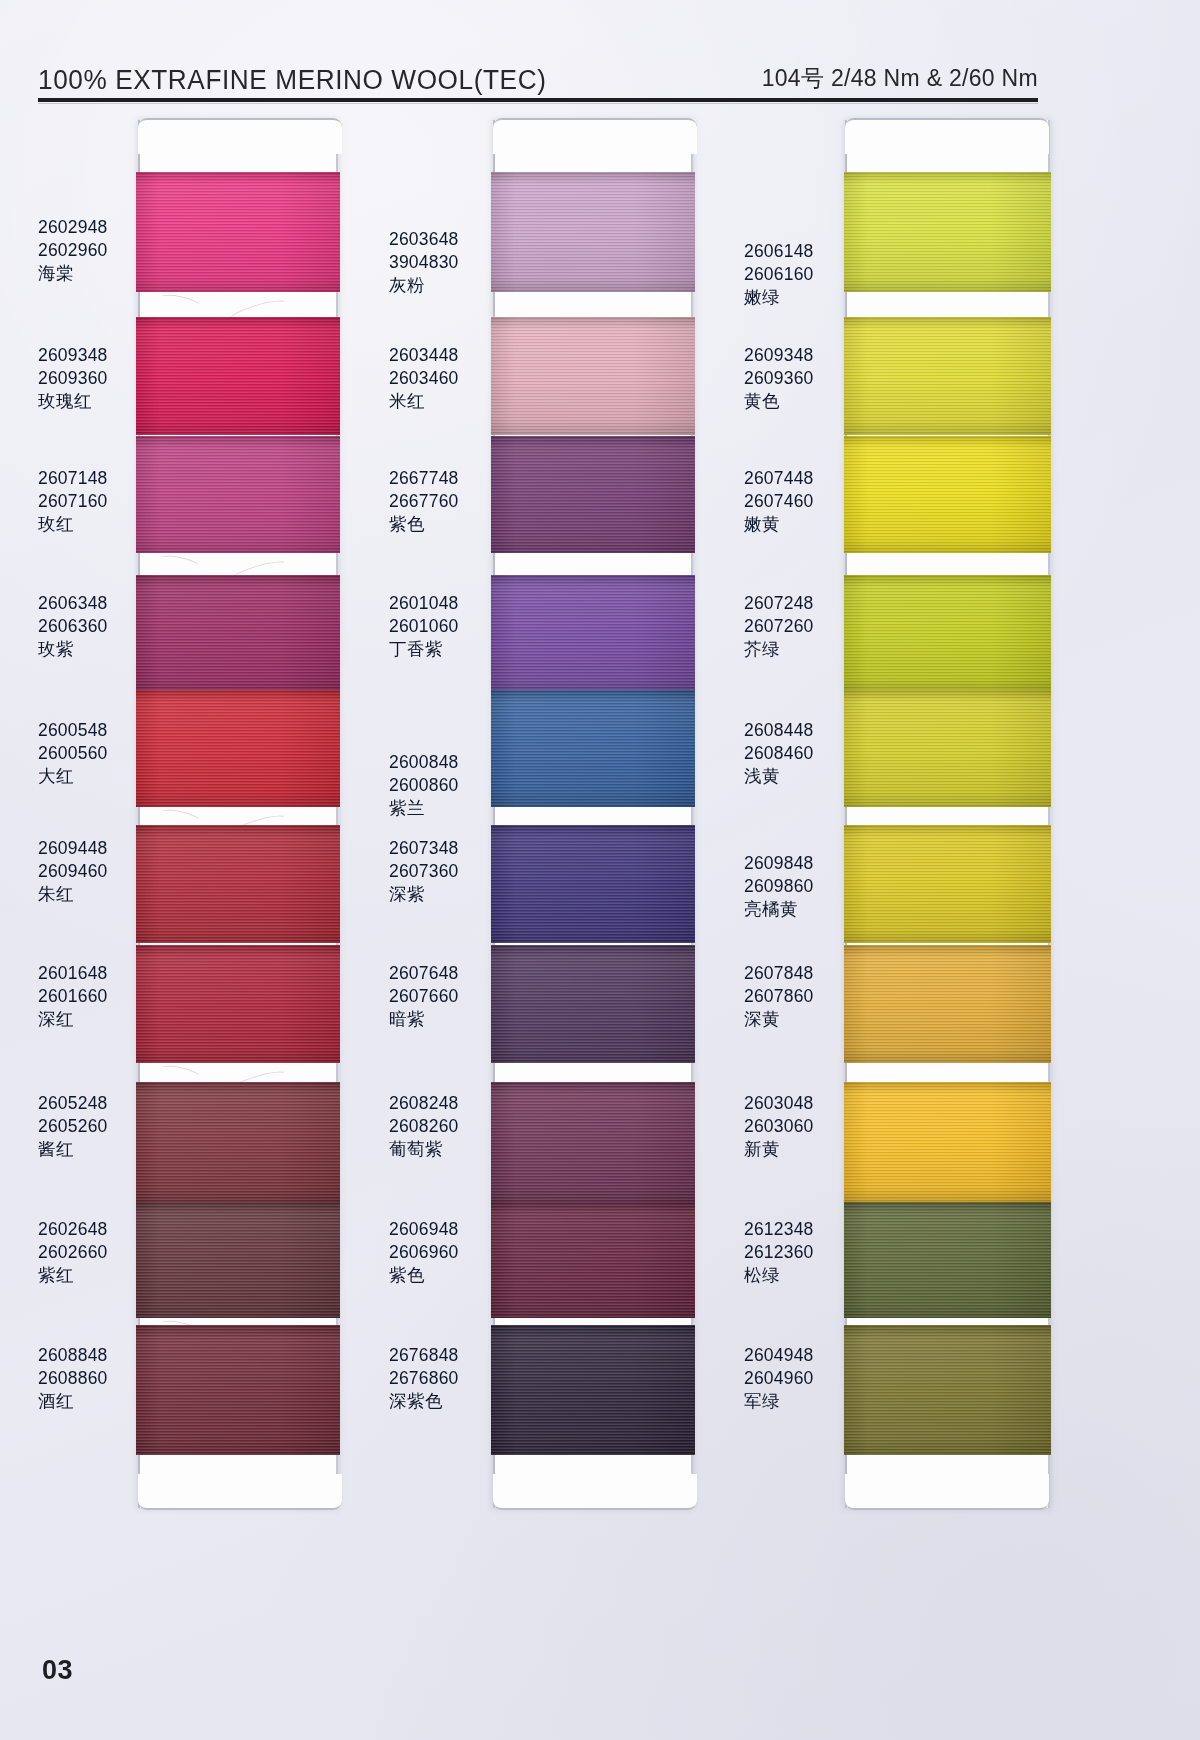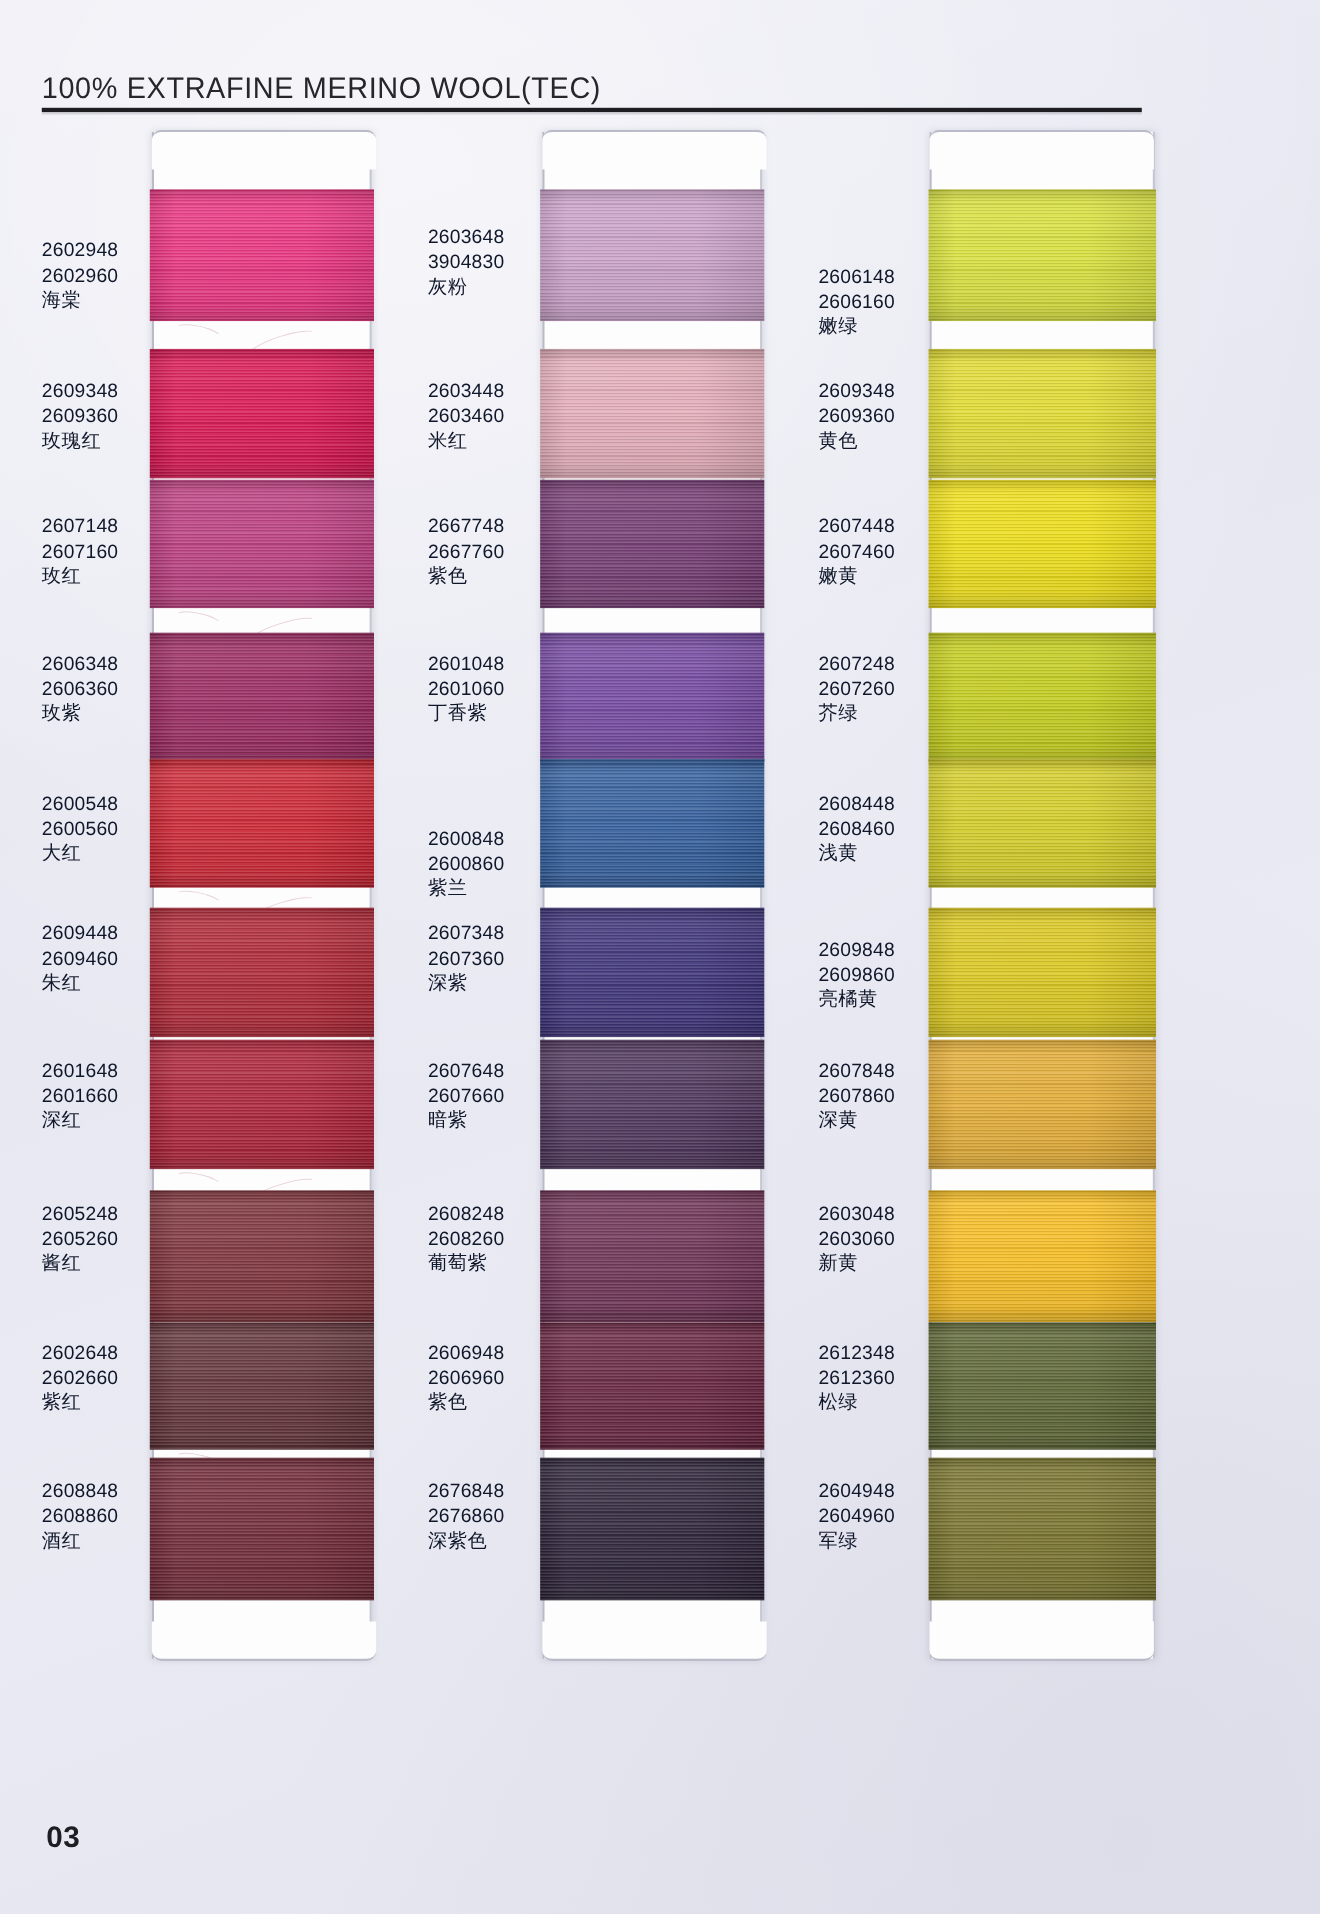--- a/index.html
+++ b/index.html
@@ -206,20 +206,21 @@
     letter-spacing: 0.5px;
   }
 </style>
 </head>
 <body>
 
 <div class="paper"></div>
 
 <div class="header">
   <div class="title">100% EXTRAFINE MERINO WOOL(TEC)</div>
+  <div class="spec">104号  2/48 Nm &amp; 2/60 Nm</div>
 </div>
 <div class="rule"></div>
 
 <div class="board">
   <div class="column col-0">
     <div class="strip">
       <div class="swatches">
           <div class="swatch" style="top: 52px; height: 120px; color: rgb(232, 48, 125);">
             <div class="fill"></div>
             <div class="tex"></div>
@@ -372,21 +373,21 @@
             <div class="fill"></div>
             <div class="tex"></div>
           </div>
           <div class="swatch" style="top: 1205px; height: 130px; color: rgb(42, 32, 53);">
             <div class="fill"></div>
             <div class="tex"></div>
           </div>
         </div>
     </div>
     <div class="labels">
-        <div class="label" style="top: 92px;">
+        <div class="label" style="top: 116px;">
           <span class="code">2603648</span>
           <span class="code">3904830</span>
           <span class="name">灰粉</span>
         </div>
         <div class="label" style="top: 232px;">
           <span class="code">2603448</span>
           <span class="code">2603460</span>
           <span class="name">米红</span>
         </div>
         <div class="label" style="top: 355px;">

